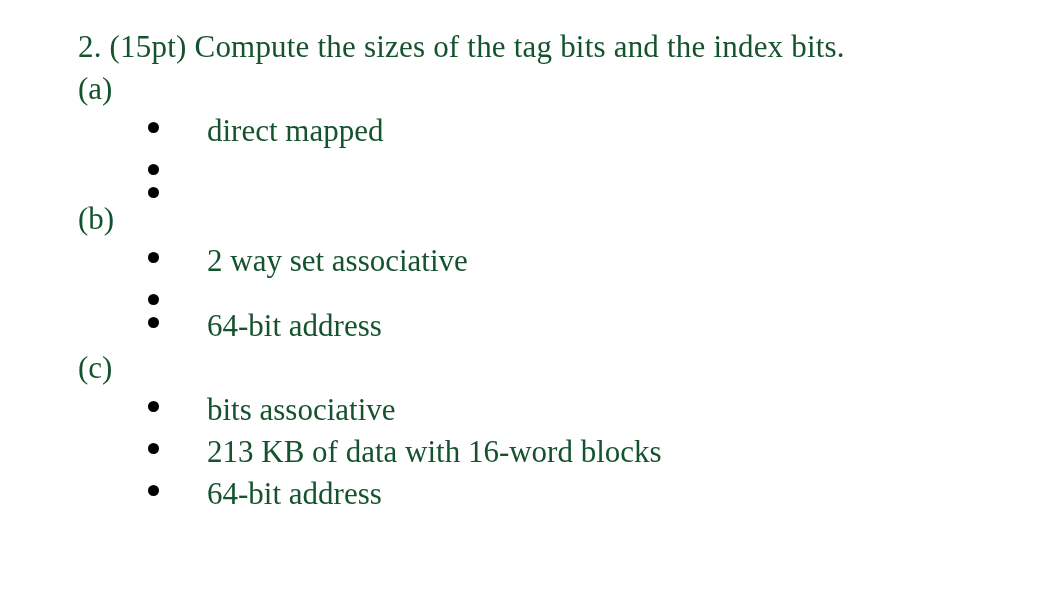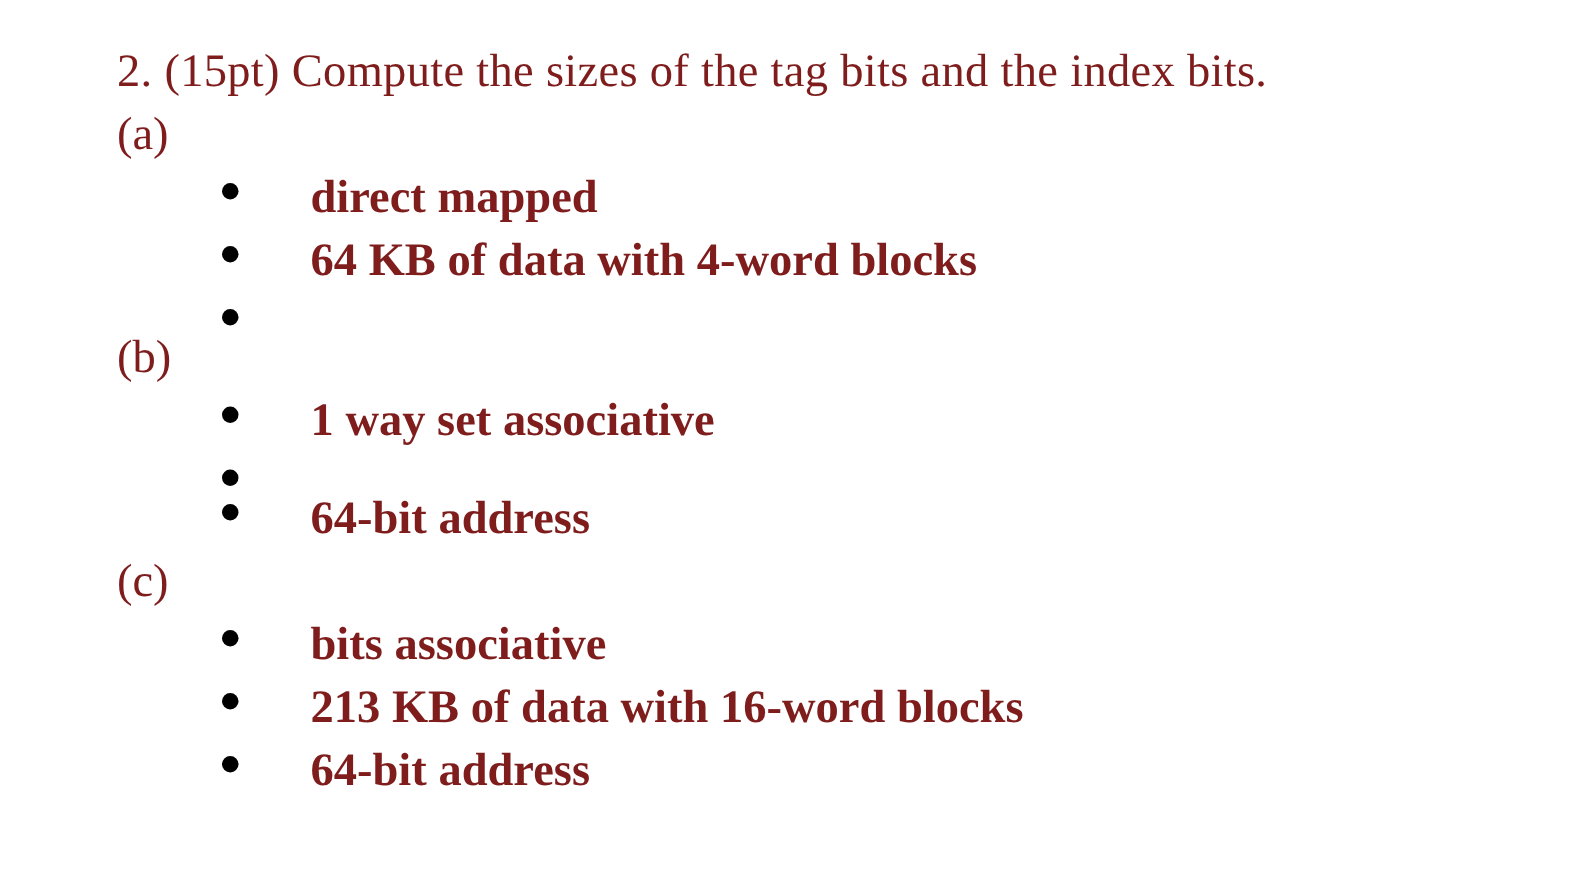--- a/index.html
+++ b/index.html
@@ -5,21 +5,21 @@
   html, body {
     margin: 0;
     padding: 0;
     background: #ffffff;
   }
   .page {
     position: relative;
     width: 1049px;
     height: 596px;
     background: #ffffff;
-    color: #7f1d1d;
+    color: #14532d;
     font-family: "Liberation Serif", serif;
     font-size: 31px;
     line-height: 42px;
     box-sizing: border-box;
     padding: 26px 20px 0 78px;
     overflow: hidden;
   }
   .title {
     white-space: nowrap;
     letter-spacing: 0.2px;
@@ -42,50 +42,48 @@
     flex: 0 0 auto;
     width: 11px;
     height: 11px;
     border-radius: 50%;
     background: #000000;
     margin-top: 12px;
     margin-right: 48px;
   }
   .bullet-text {
     white-space: nowrap;
-    font-weight: bold;
   }
 </style>
 </head>
 <body>
 
 <div class="page">
 
   <div class="title">2. (15pt) Compute the sizes of the tag bits and the index bits.</div>
 
   <div class="section-label">(a)</div>
   <ul class="bullets">
     <li>
       <span class="dot"></span>
       <span class="bullet-text">direct mapped</span>
     </li>
     <li>
       <span class="dot"></span>
-      <span class="bullet-text">64 KB of data with 4-word blocks</span>
     </li>
     <li>
       <span class="dot"></span>
     </li>
   </ul>
 
   <div class="section-label">(b)</div>
   <ul class="bullets">
     <li>
       <span class="dot"></span>
-      <span class="bullet-text">1 way set associative</span>
+      <span class="bullet-text">2 way set associative</span>
     </li>
     <li>
       <span class="dot"></span>
     </li>
     <li>
       <span class="dot"></span>
       <span class="bullet-text">64-bit address</span>
     </li>
   </ul>
 

